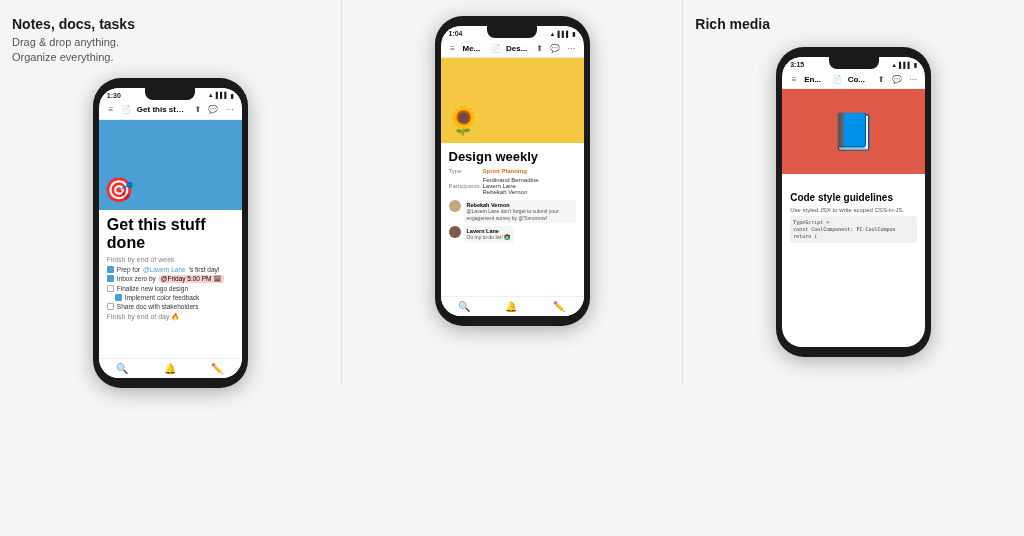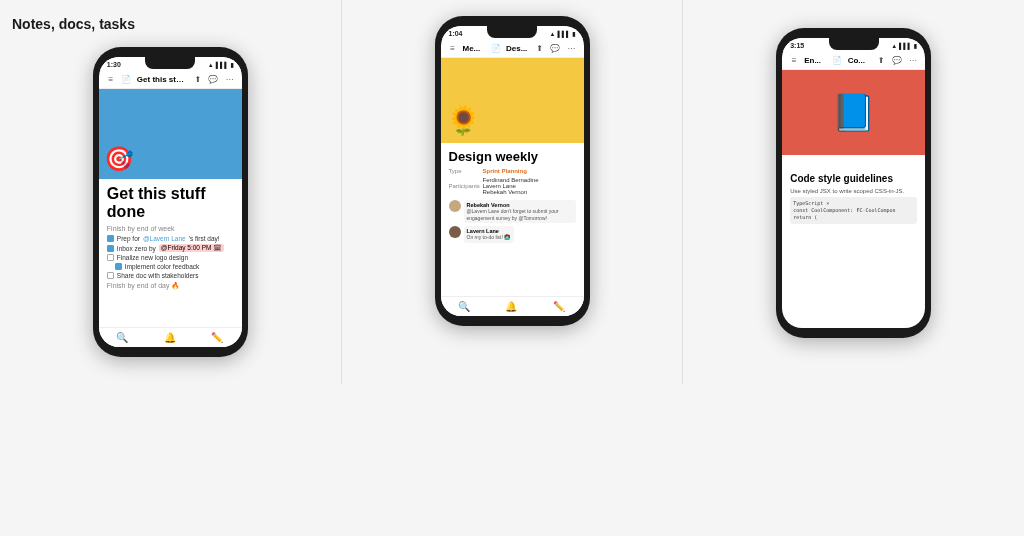--- a/index.html
+++ b/index.html
@@ -276,20 +276,21 @@
       line-height: 1.4;
     }
   </style>
 </head>
 <body>
 
 <div id="app" style="display:flex;width:1024px;height:384px;background:#f5f5f5;">
     <div class="panel">
     <div class="panel-header">
       <div class="panel-title">Notes, docs, tasks</div>
+      <div class="panel-subtitle">Drag &amp; drop anything.<br>Organize everything.</div>
     </div>
     <div class="phone">
       <div class="phone-notch"></div>
       <div class="phone-screen">
         <div class="status-bar">
     <span style="font-size:7px;font-weight:700;">1:30</span>
     <div class="status-icons">
       <span>▲</span>
       <span>▌▌▌</span>
       <span>▮</span>
@@ -398,20 +399,21 @@
         <div class="bottom-bar">
     <span class="bottom-icon">🔍</span>
     <span class="bottom-icon">🔔</span>
     <span class="bottom-icon">✏️</span>
   </div>
       </div>
     </div>
   </div>
     <div class="panel">
     <div class="panel-header">
+      <div class="panel-title">Rich media</div>
     </div>
     <div class="phone">
       <div class="phone-notch"></div>
       <div class="phone-screen">
         <div class="status-bar">
     <span style="font-size:7px;font-weight:700;">3:15</span>
     <div class="status-icons">
       <span>▲</span>
       <span>▌▌▌</span>
       <span>▮</span>

